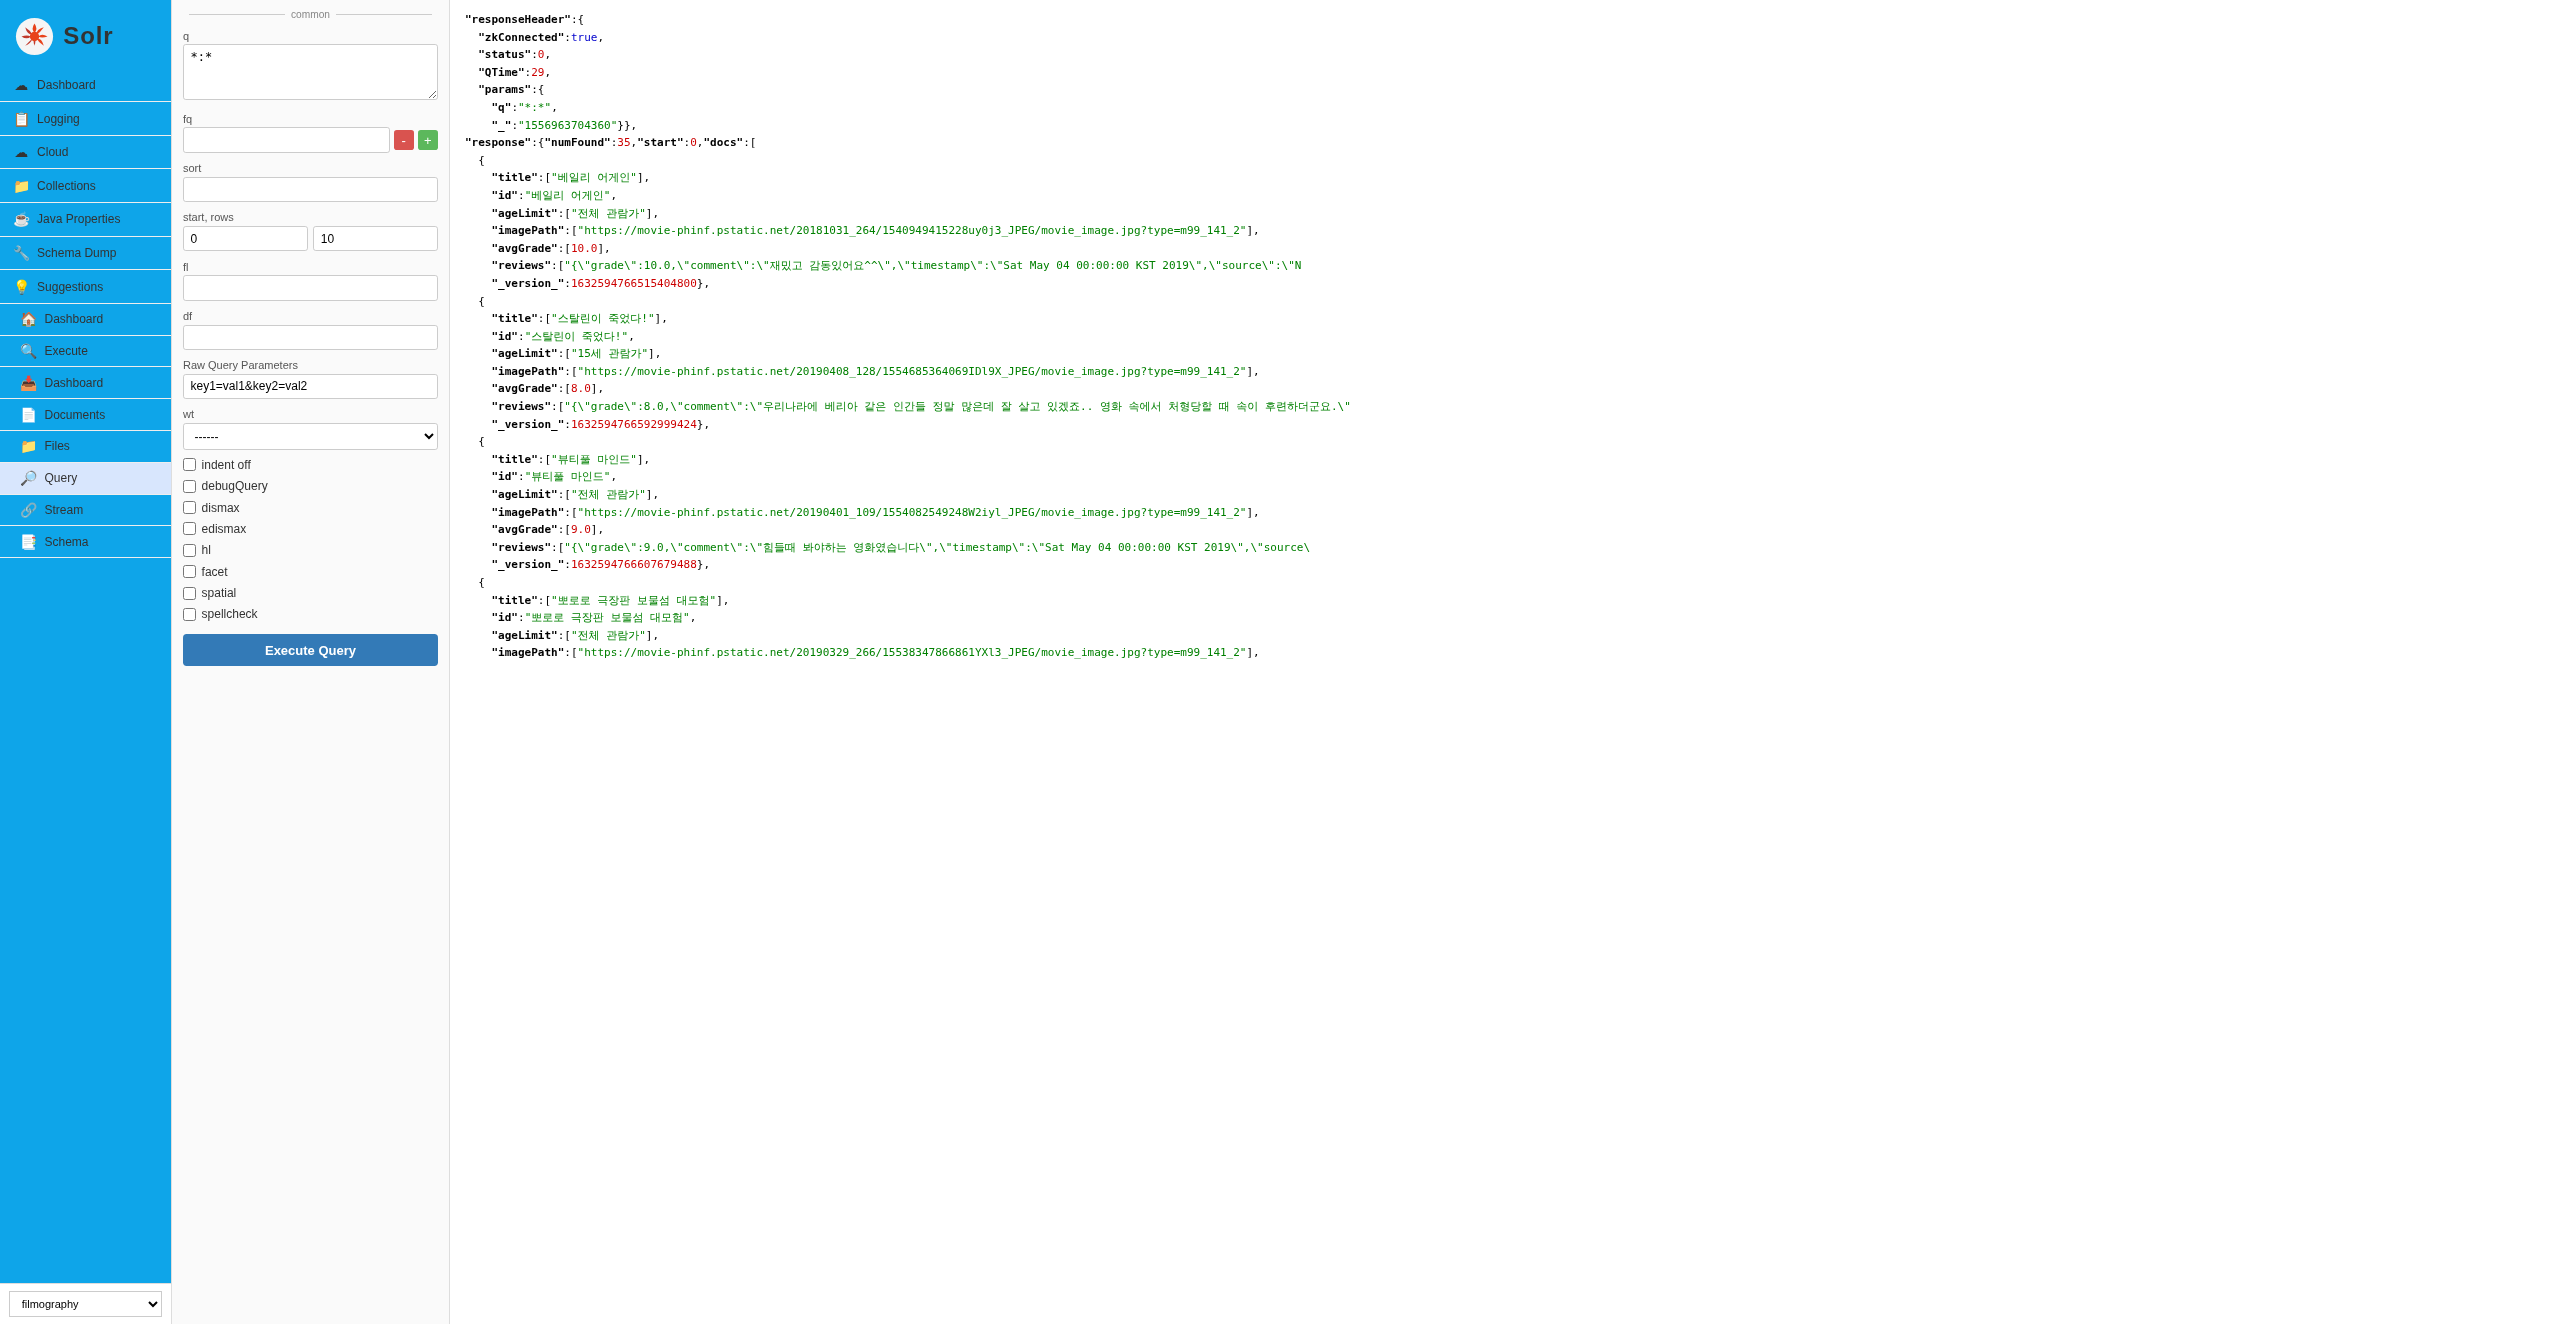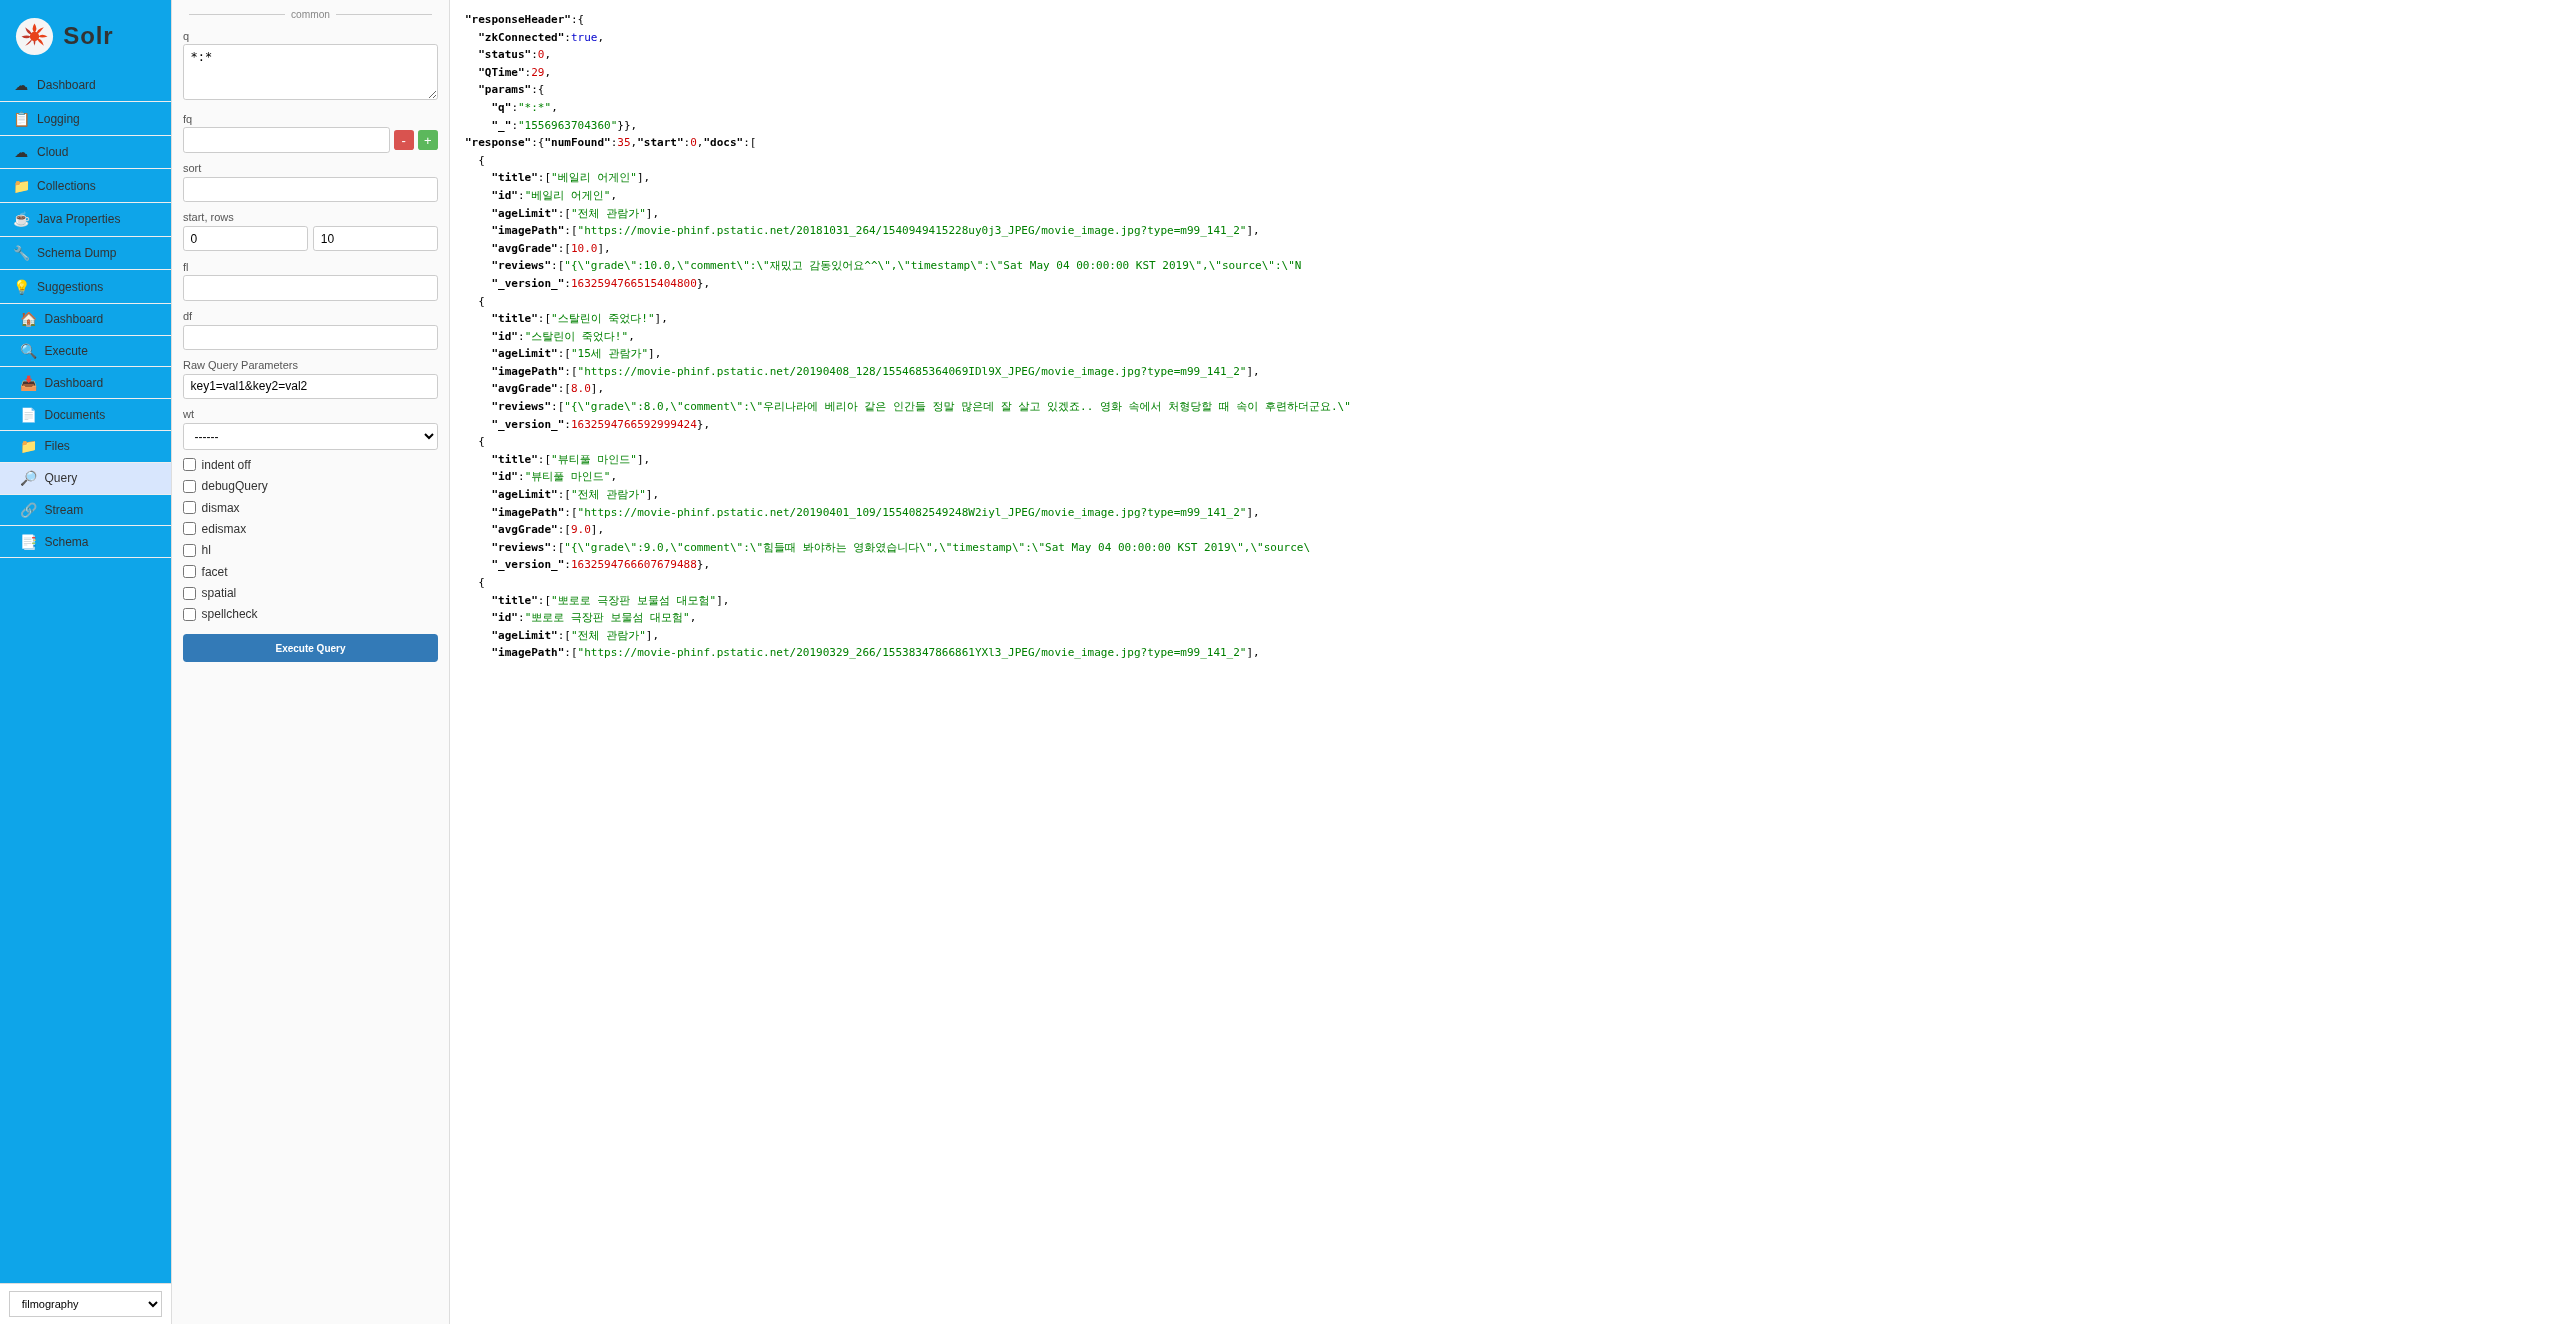--- a/index.html
+++ b/index.html
@@ -177,21 +177,21 @@
     .checkbox-row input[type="checkbox"] { cursor: pointer; }
     .checkbox-row label { font-size: 12px; color: #333; cursor: pointer; }
     .btn-execute {
       margin-top: 13px;
       width: 100%;
       padding: 8.3px;
       background: #337ab7;
       color: #fff;
       border: none;
       border-radius: 3.7px;
-      font-size: 10px;
+      font-size: 13px;
       cursor: pointer;
       font-weight: bold;
     }
 
     
     #right-panel {
       flex: 1;
       background: #fff;
       overflow: auto;
       padding: 11px 15px;

